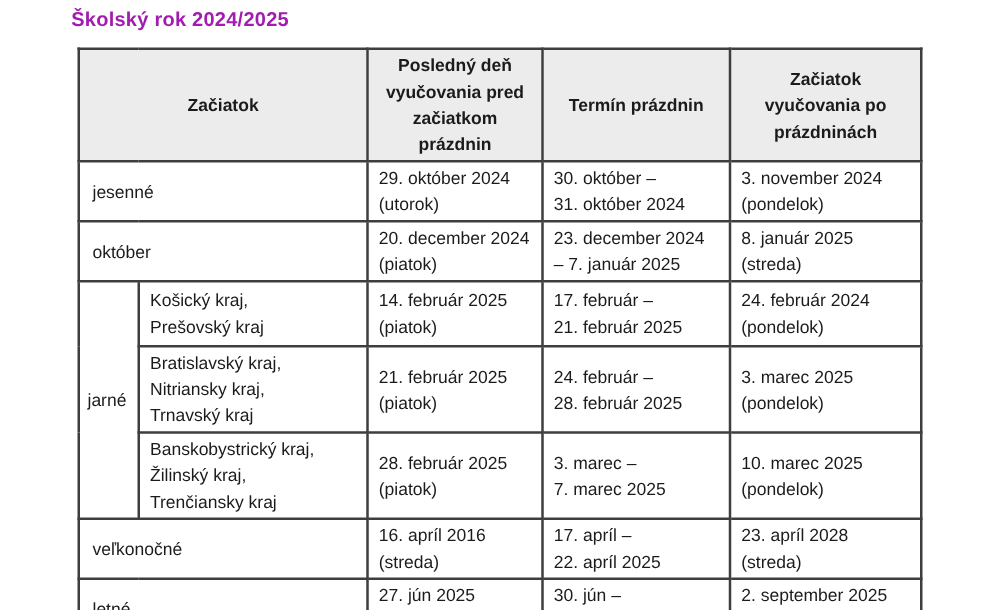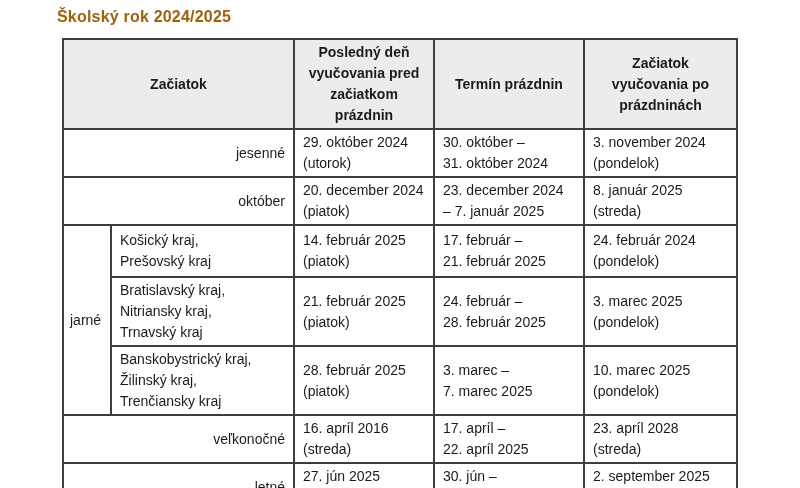--- a/index.html
+++ b/index.html
@@ -15,21 +15,21 @@
     font-family: "Liberation Sans", sans-serif;
     color: #1b1b1b;
     overflow: hidden;
   }
   .doc-title {
     position: absolute;
     left: 57px;
     top: 8px;
     font-size: 16px;
     font-weight: 700;
-    color: #a16207;
+    color: #a21caf;
     letter-spacing: 0.2px;
   }
   table.holiday-table {
     position: absolute;
     left: 62px;
     top: 38px;
     border-collapse: collapse;
     table-layout: fixed;
     width: 674px;
   }
@@ -47,21 +47,20 @@
     font-weight: 700;
     text-align: center;
     color: #1b1b1b;
   }
   .holiday-table td {
     background: #ffffff;
     text-align: left;
   }
   .holiday-table td.holiday-name {
     padding-left: 10px;
-    text-align: right;
   }
   .holiday-table td.italic {
     border-radius: 11px;
   }
   .holiday-table td.group-label {
     padding-left: 6px;
     padding-right: 2px;
   }
 </style>
 </head>

